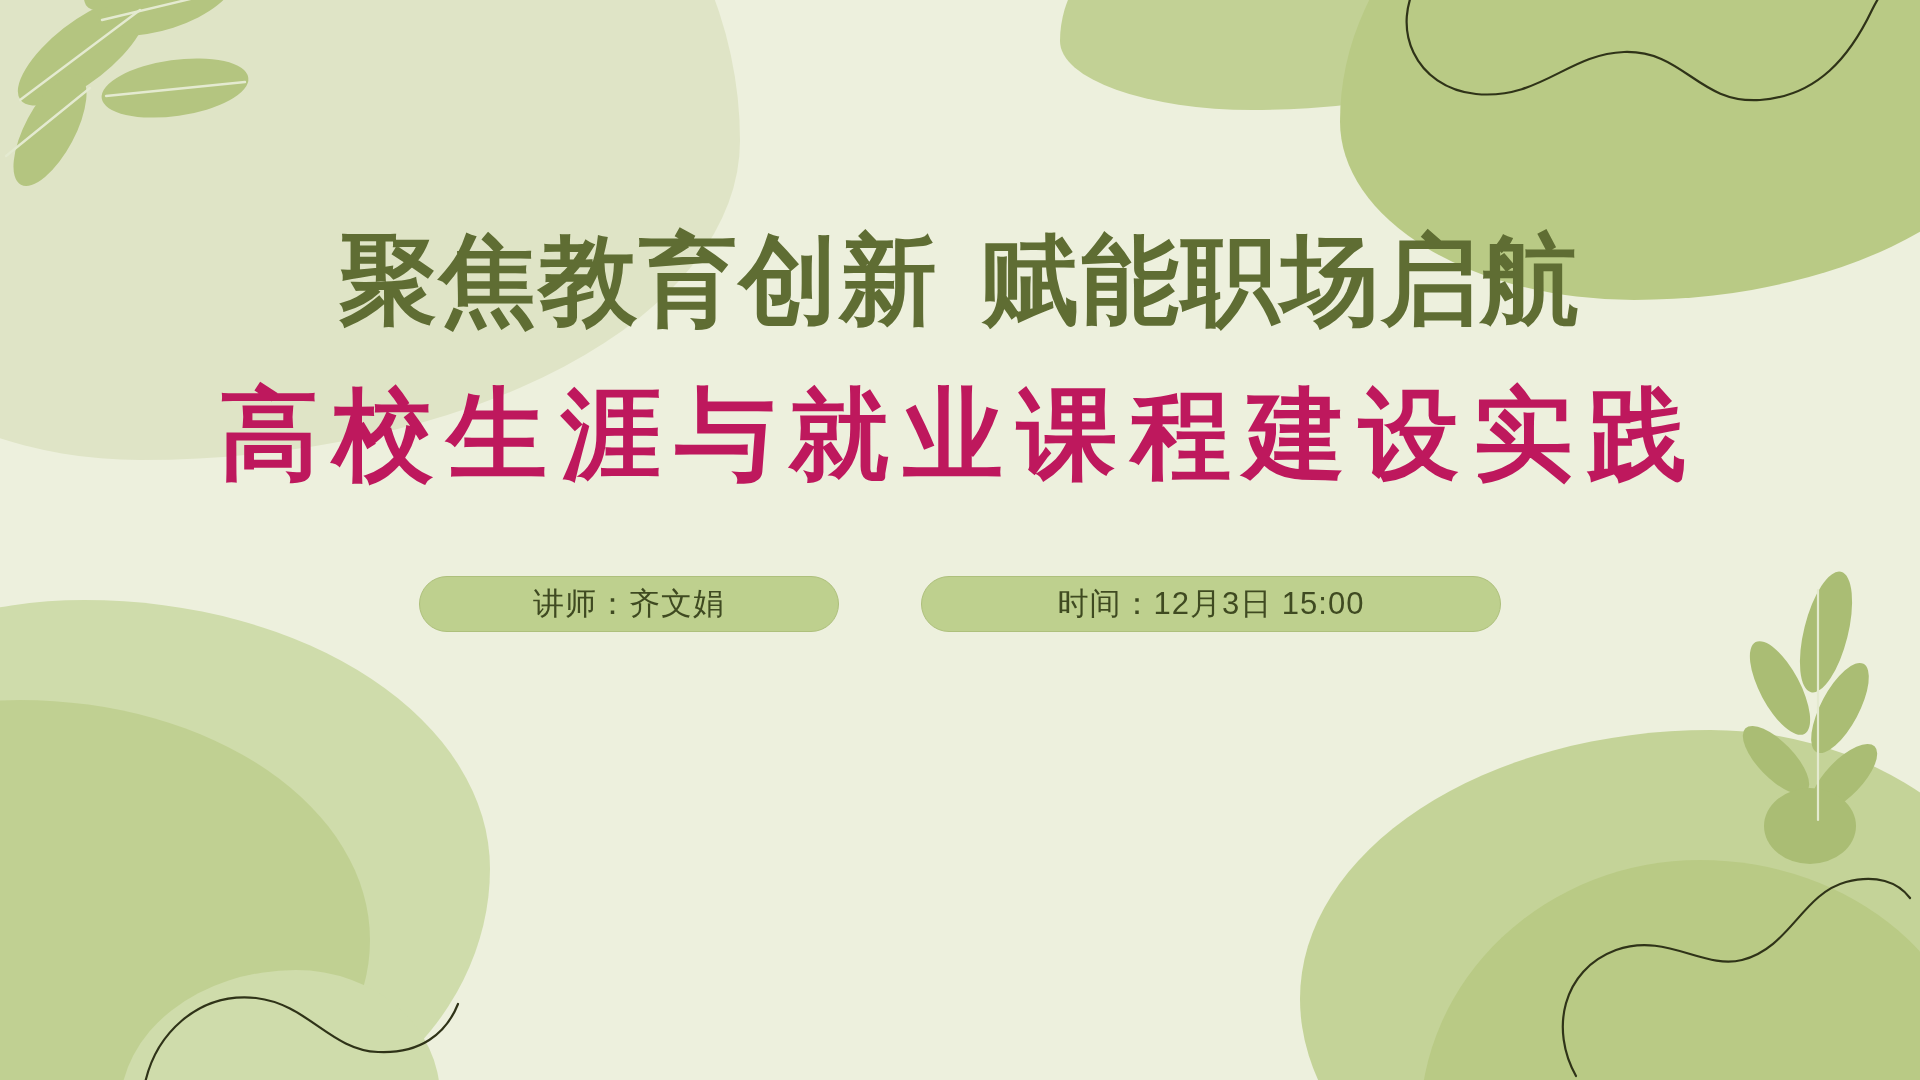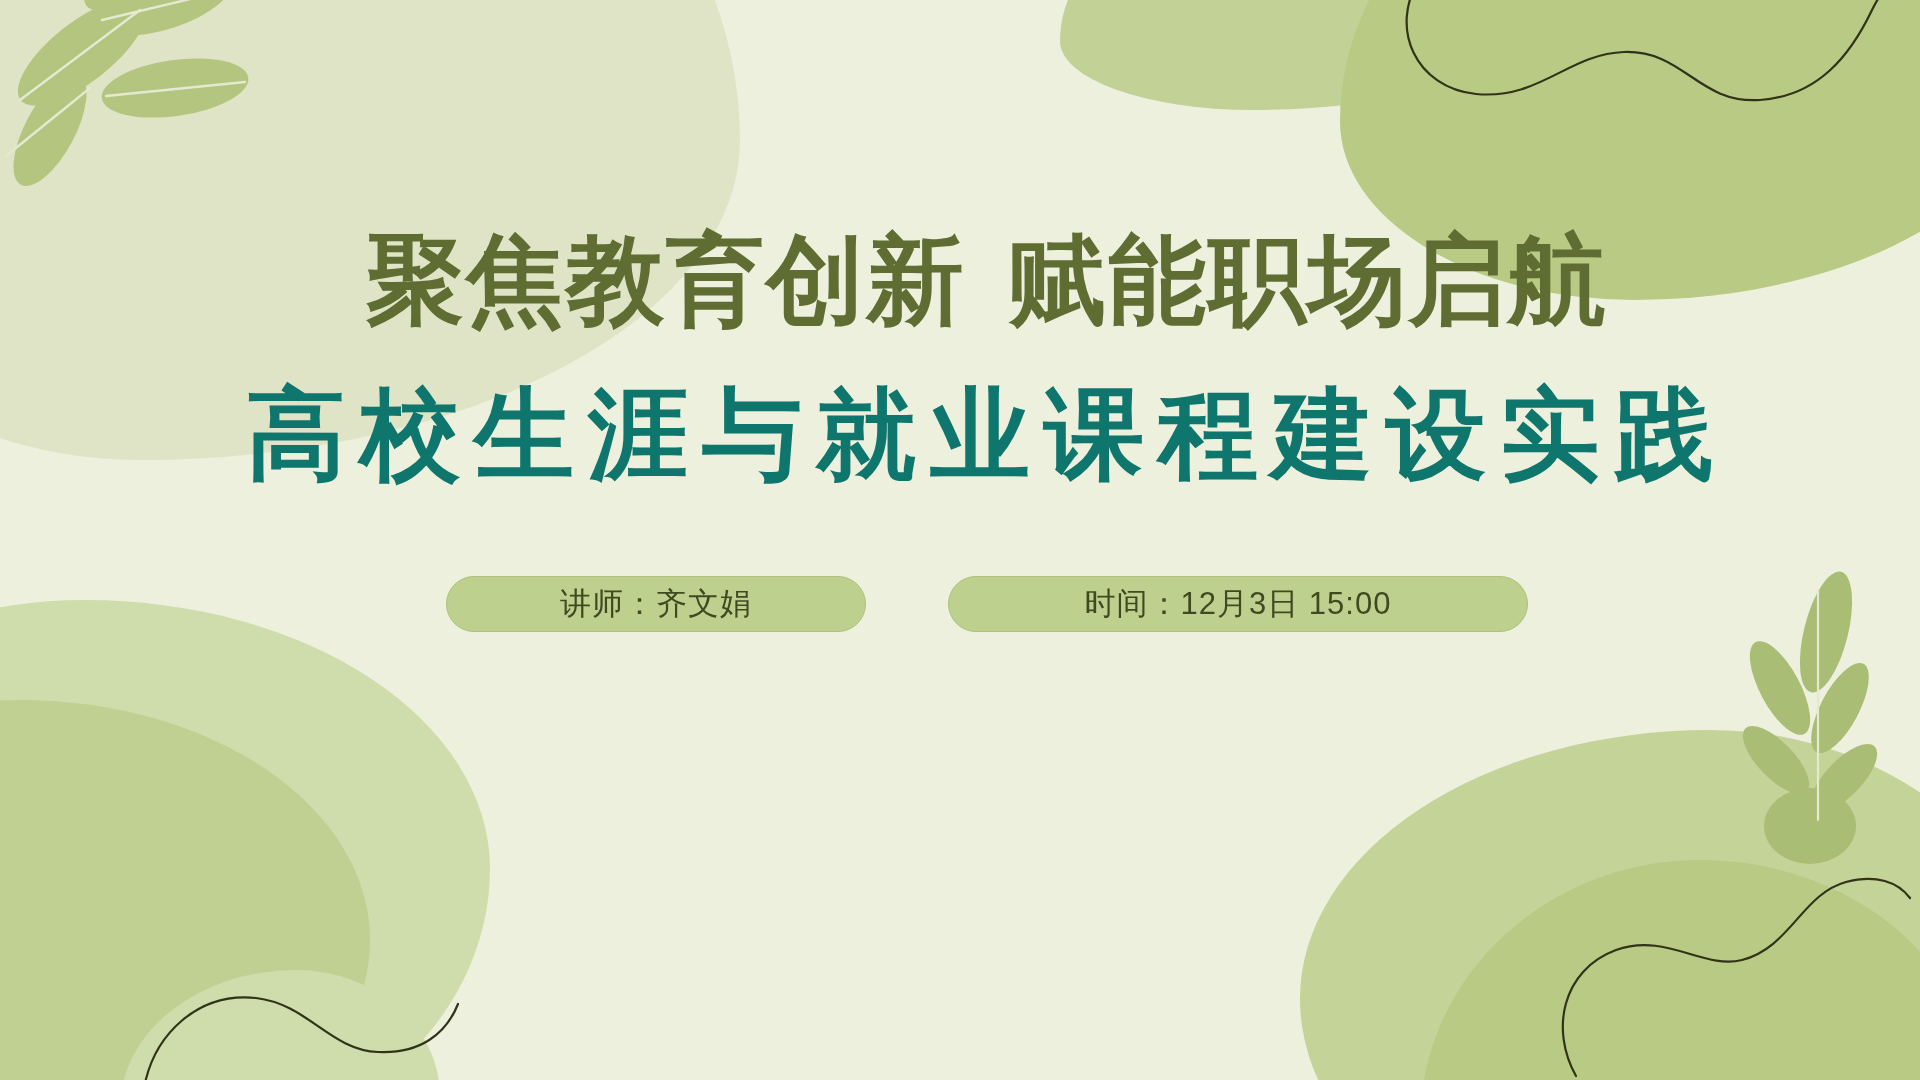--- a/index.html
+++ b/index.html
@@ -12,21 +12,20 @@
     font-family: "Liberation Sans", "DejaVu Sans", sans-serif;
     background: #edf0dd;
   }
 
   #poster {
     position: relative;
     width: 1920px;
     height: 1080px;
     background: #edf0dd;
     overflow: hidden;
-    padding-left: 27px;
   }
 
   
   .deco { position: absolute; pointer-events: none; }
 
   
   .blob-tl-pale {
     left: -260px; top: -300px;
     width: 1000px; height: 760px;
     background: #dfe4c6;
@@ -110,21 +109,21 @@
     color: #5f6d33;
     letter-spacing: 2px;
     white-space: nowrap;
   }
   .title-line1 .gap { display: inline-block; width: 42px; }
   .title-line2 {
     margin-top: 46px;
     font-size: 100px;
     line-height: 1.08;
     font-weight: 700;
-    color: #0f766e;
+    color: #be185d;
     letter-spacing: 14px;
     white-space: nowrap;
   }
 
   .badges {
     margin-top: 88px;
     display: flex;
     align-items: center;
     justify-content: center;
     gap: 82px;

